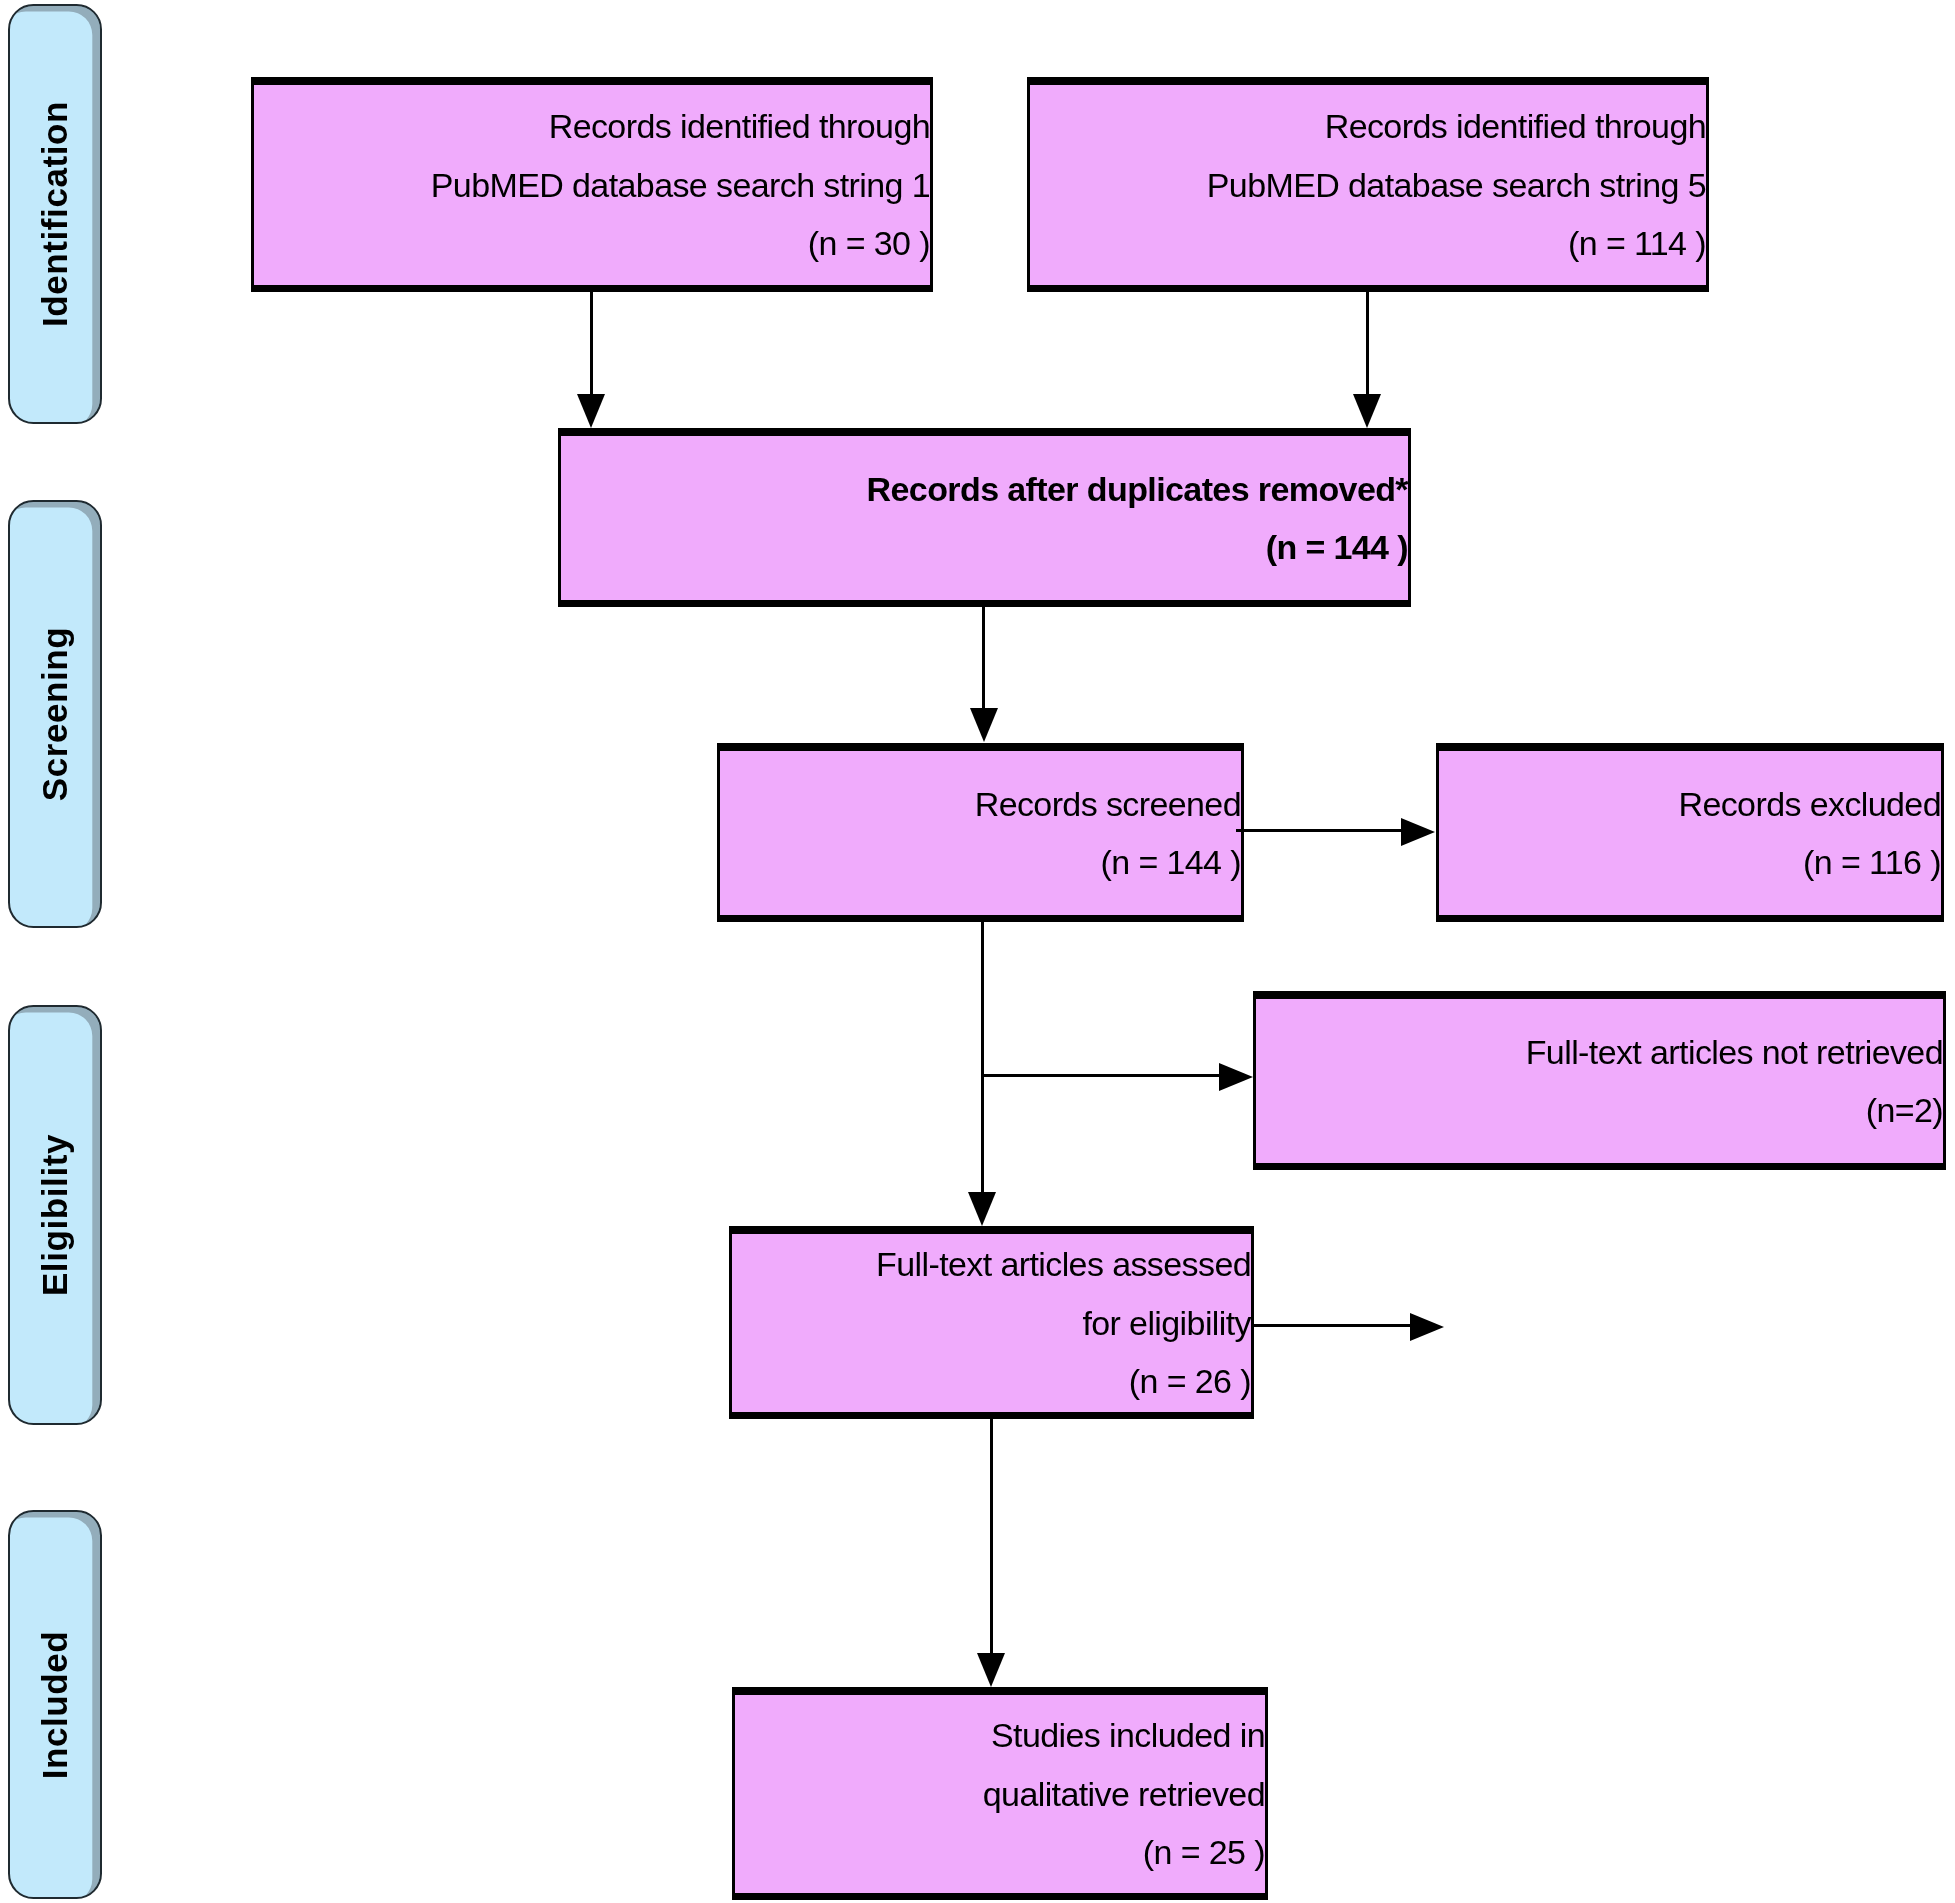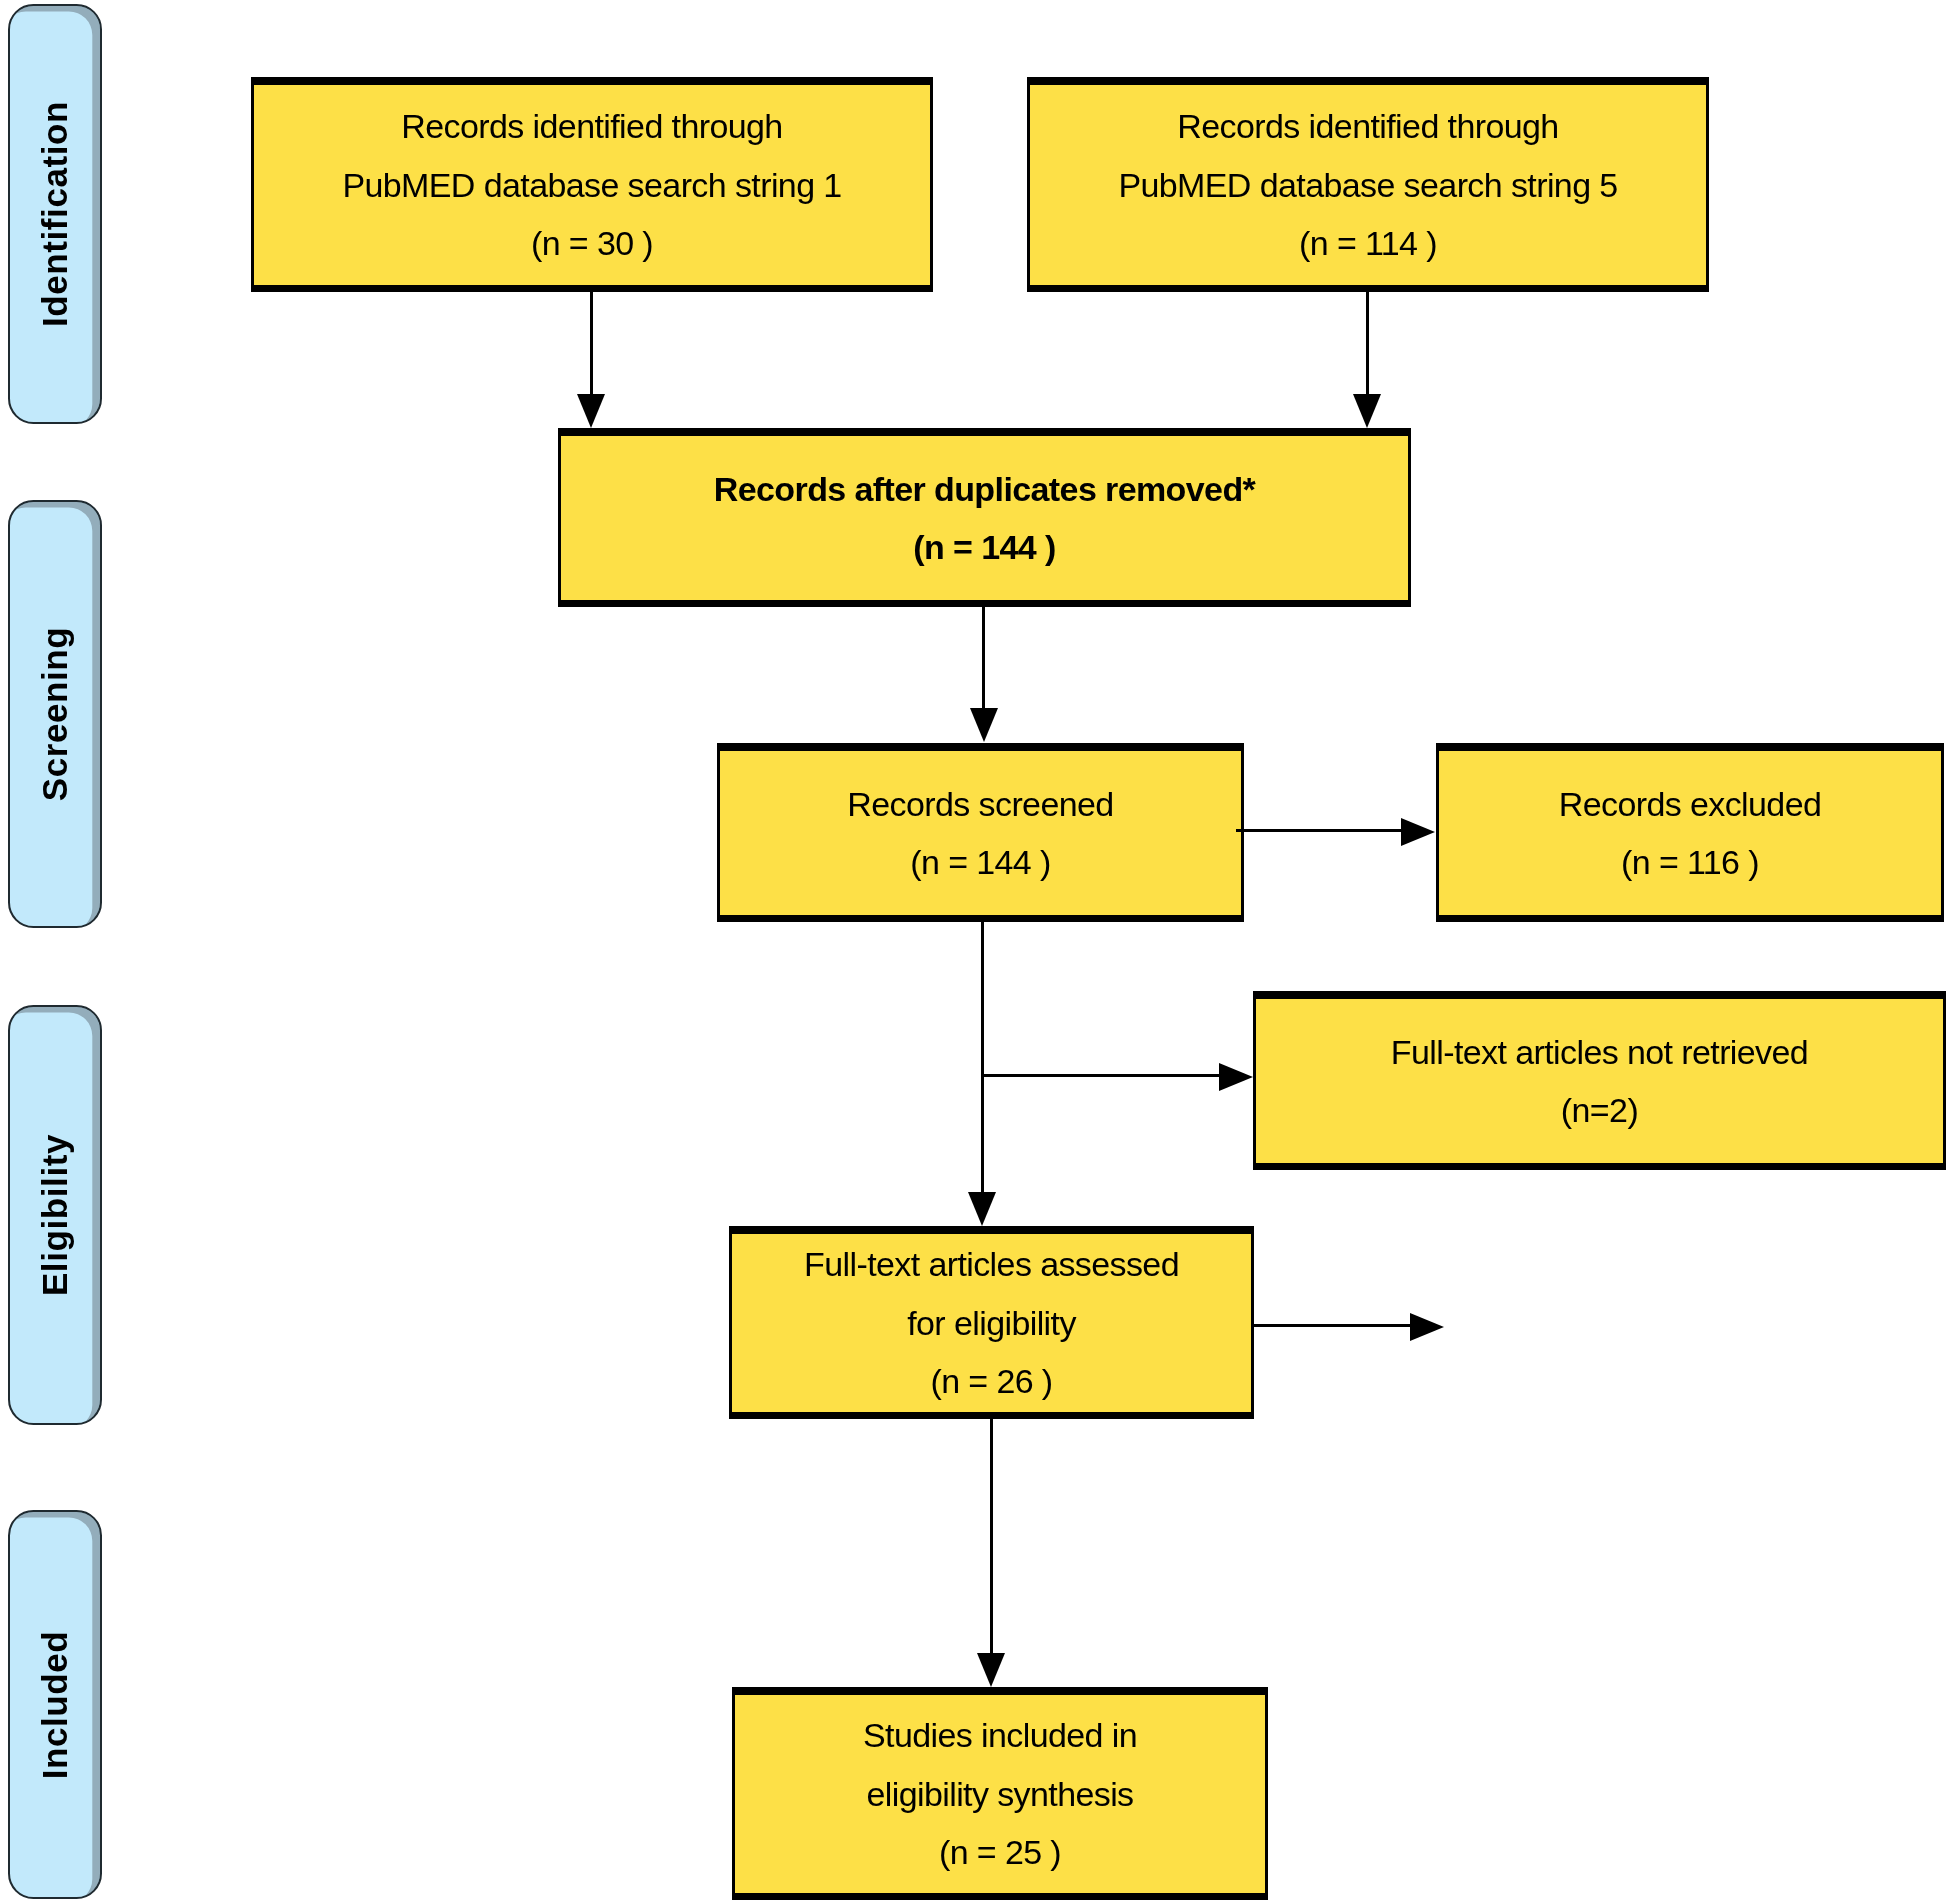--- a/index.html
+++ b/index.html
@@ -43,28 +43,28 @@
     color: #000;
   }
   #stage-identification { top: 4.4px;    height: 420px; }
   #stage-screening      { top: 500px;  height: 428px; }
   #stage-eligibility    { top: 1005px; height: 420px; }
   #stage-included       { top: 1510px; height: 389px; }
 
   
   .flowbox {
     position: absolute;
-    background: #fde047;
+    background: #f0abfc;
     border: 3.9px solid #000000;
     border-top-width: 8.8px;
     border-bottom-width: 7.7px;
     box-sizing: border-box;
     display: flex;
     flex-direction: column;
-    align-items: center;
+    align-items: flex-end;
     justify-content: center;
     text-align: center;
     font-size: 34px;
     line-height: 1.72;
     letter-spacing: -0.6px;
   }
   .flowbox .line { white-space: nowrap; }
 
   #box-search1       { left: 251px;  top: 77px;  width: 682px; height: 215px; }
   #box-search2       { left: 1027px; top: 77px;  width: 682px; height: 215px; }
@@ -173,21 +173,21 @@
 
   <div class="flowbox" id="box-assessed">
     <div class="line">Full-text articles assessed</div>
     <div class="line">for eligibility</div>
     <div class="line">(n = 26  )</div>
   </div>
 
 
   <div class="flowbox" id="box-included">
     <div class="line">Studies included in</div>
-    <div class="line">eligibility synthesis</div>
+    <div class="line">qualitative retrieved</div>
     <div class="line">(n =  25 )</div>
   </div>
 
   <div class="conn" id="conn-s1-dup"></div>
   <div class="arrow-down" id="arr-s1-dup"></div>
 
   <div class="conn" id="conn-s2-dup"></div>
   <div class="arrow-down" id="arr-s2-dup"></div>
 
   <div class="conn" id="conn-dup-scr"></div>

